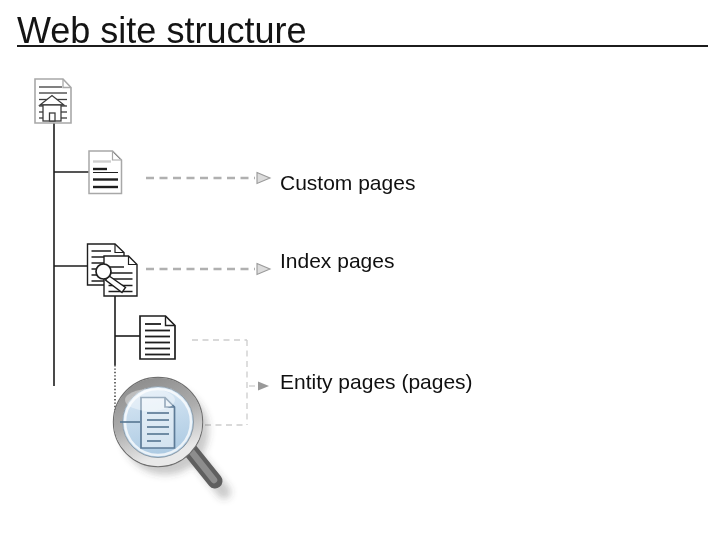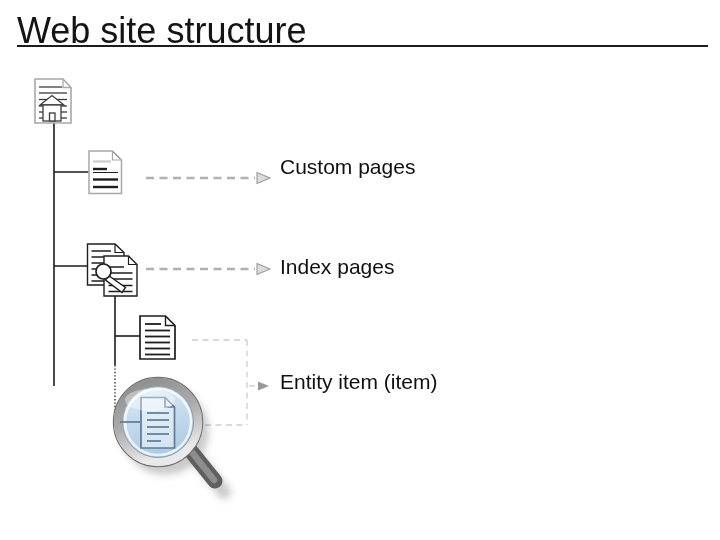--- a/index.html
+++ b/index.html
@@ -13,22 +13,22 @@
   }
   .title-rule{
     position:absolute;left:17px;top:45px;width:691px;height:1.5px;
     background:var(--tree-line,#262626);
   }
   svg.diagram{position:absolute;left:0;top:0;}
   .label{
     position:absolute;font-size:21px;line-height:1;
     color:var(--label-text,#101010);white-space:nowrap;
   }
-  .label.custom{left:280px;top:156px;}
-  .label.index {left:280px;top:256px;}
+  .label.custom{left:280px;top:172px;}
+  .label.index {left:280px;top:250px;}
   .label.entity{left:280px;top:371px;}
 </style>
 </head>
 <body>
 
 <div class="title">Web site structure</div>
 <div class="title-rule"></div>
 
 <svg class="diagram" width="720" height="540" viewBox="0 0 720 540">
   <defs>
@@ -160,13 +160,13 @@
       <line x1="147" y1="427" x2="169" y2="427"></line>
       <line x1="147" y1="434" x2="169" y2="434"></line>
       <line x1="147" y1="441" x2="161" y2="441"></line>
     </g>
     <ellipse cx="150" cy="400" rx="25" ry="11" fill="#ffffff" opacity="0.38"></ellipse>
   </g>
 </svg>
 
 <div class="label custom">Custom pages</div>
 <div class="label index">Index pages</div>
-<div class="label entity">Entity item (item)</div>
+<div class="label entity">Entity pages (pages)</div>
 
 </body></html>

